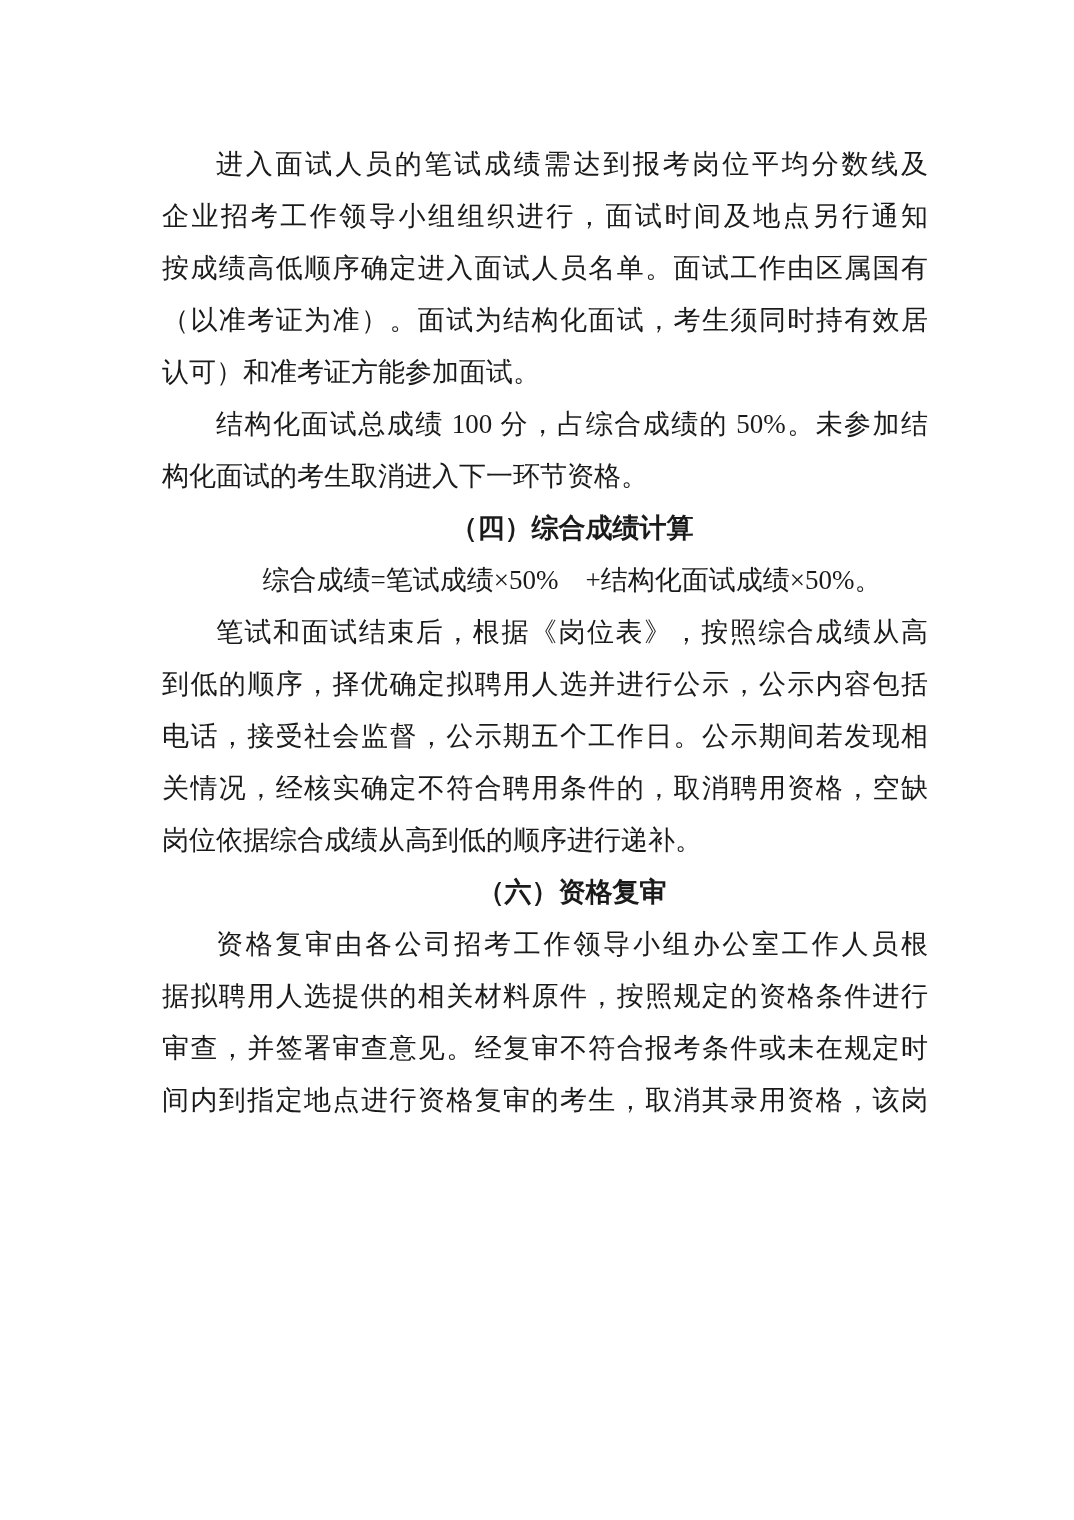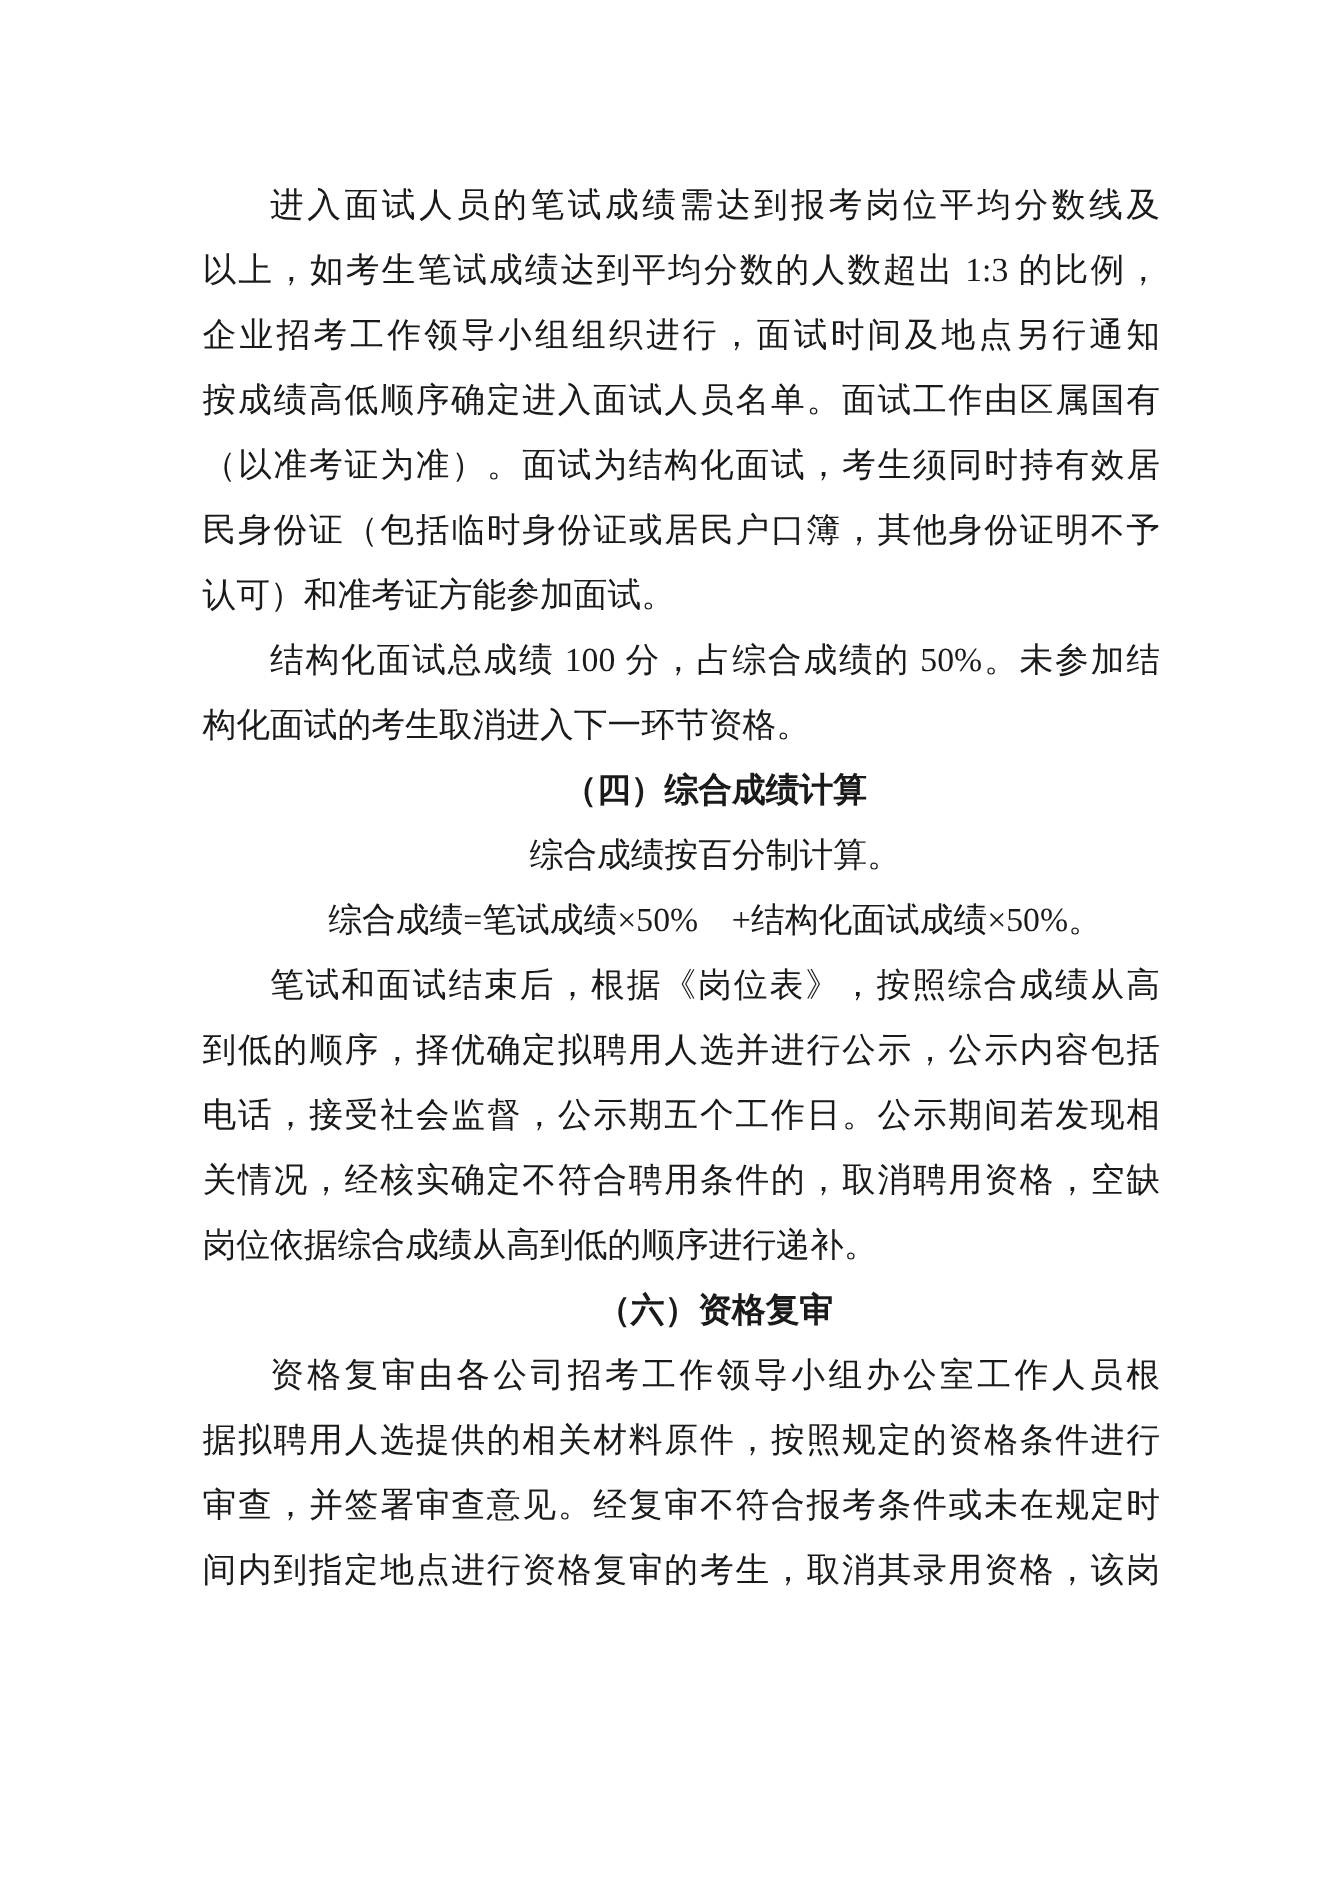--- a/index.html
+++ b/index.html
@@ -44,30 +44,27 @@
   .head {
     font-weight: bold;
   }
 </style>
 </head>
 <body>
 
 <div class="page">
   <div class="textblock">
     <div class="ln ind just">进入面试人员的笔试成绩需达到报考岗位平均分数线及</div>
-    <div class="ln just">以上，如考生笔试成绩达到平均分数的人数超出 1:3 的比例，</div>
     <div class="ln just">企业招考工作领导小组组织进行，面试时间及地点另行通知</div>
     <div class="ln just">按成绩高低顺序确定进入面试人员名单。面试工作由区属国有</div>
     <div class="ln just">（以准考证为准）。面试为结构化面试，考生须同时持有效居</div>
-    <div class="ln just">民身份证（包括临时身份证或居民户口簿，其他身份证明不予</div>
     <div class="ln">认可）和准考证方能参加面试。</div>
     <div class="ln ind just">结构化面试总成绩 100 分，占综合成绩的 50%。未参加结</div>
     <div class="ln">构化面试的考生取消进入下一环节资格。</div>
     <div class="ln ind head">（四）综合成绩计算</div>
-    <div class="ln ind">综合成绩按百分制计算。</div>
     <div class="ln ind">综合成绩=笔试成绩×50%　+结构化面试成绩×50%。</div>
     <div class="ln ind just">笔试和面试结束后，根据《岗位表》，按照综合成绩从高</div>
     <div class="ln just">到低的顺序，择优确定拟聘用人选并进行公示，公示内容包括</div>
     <div class="ln just">电话，接受社会监督，公示期五个工作日。公示期间若发现相</div>
     <div class="ln just">关情况，经核实确定不符合聘用条件的，取消聘用资格，空缺</div>
     <div class="ln">岗位依据综合成绩从高到低的顺序进行递补。</div>
     <div class="ln ind head">（六）资格复审</div>
     <div class="ln ind just">资格复审由各公司招考工作领导小组办公室工作人员根</div>
     <div class="ln just">据拟聘用人选提供的相关材料原件，按照规定的资格条件进行</div>
     <div class="ln just">审查，并签署审查意见。经复审不符合报考条件或未在规定时</div>

